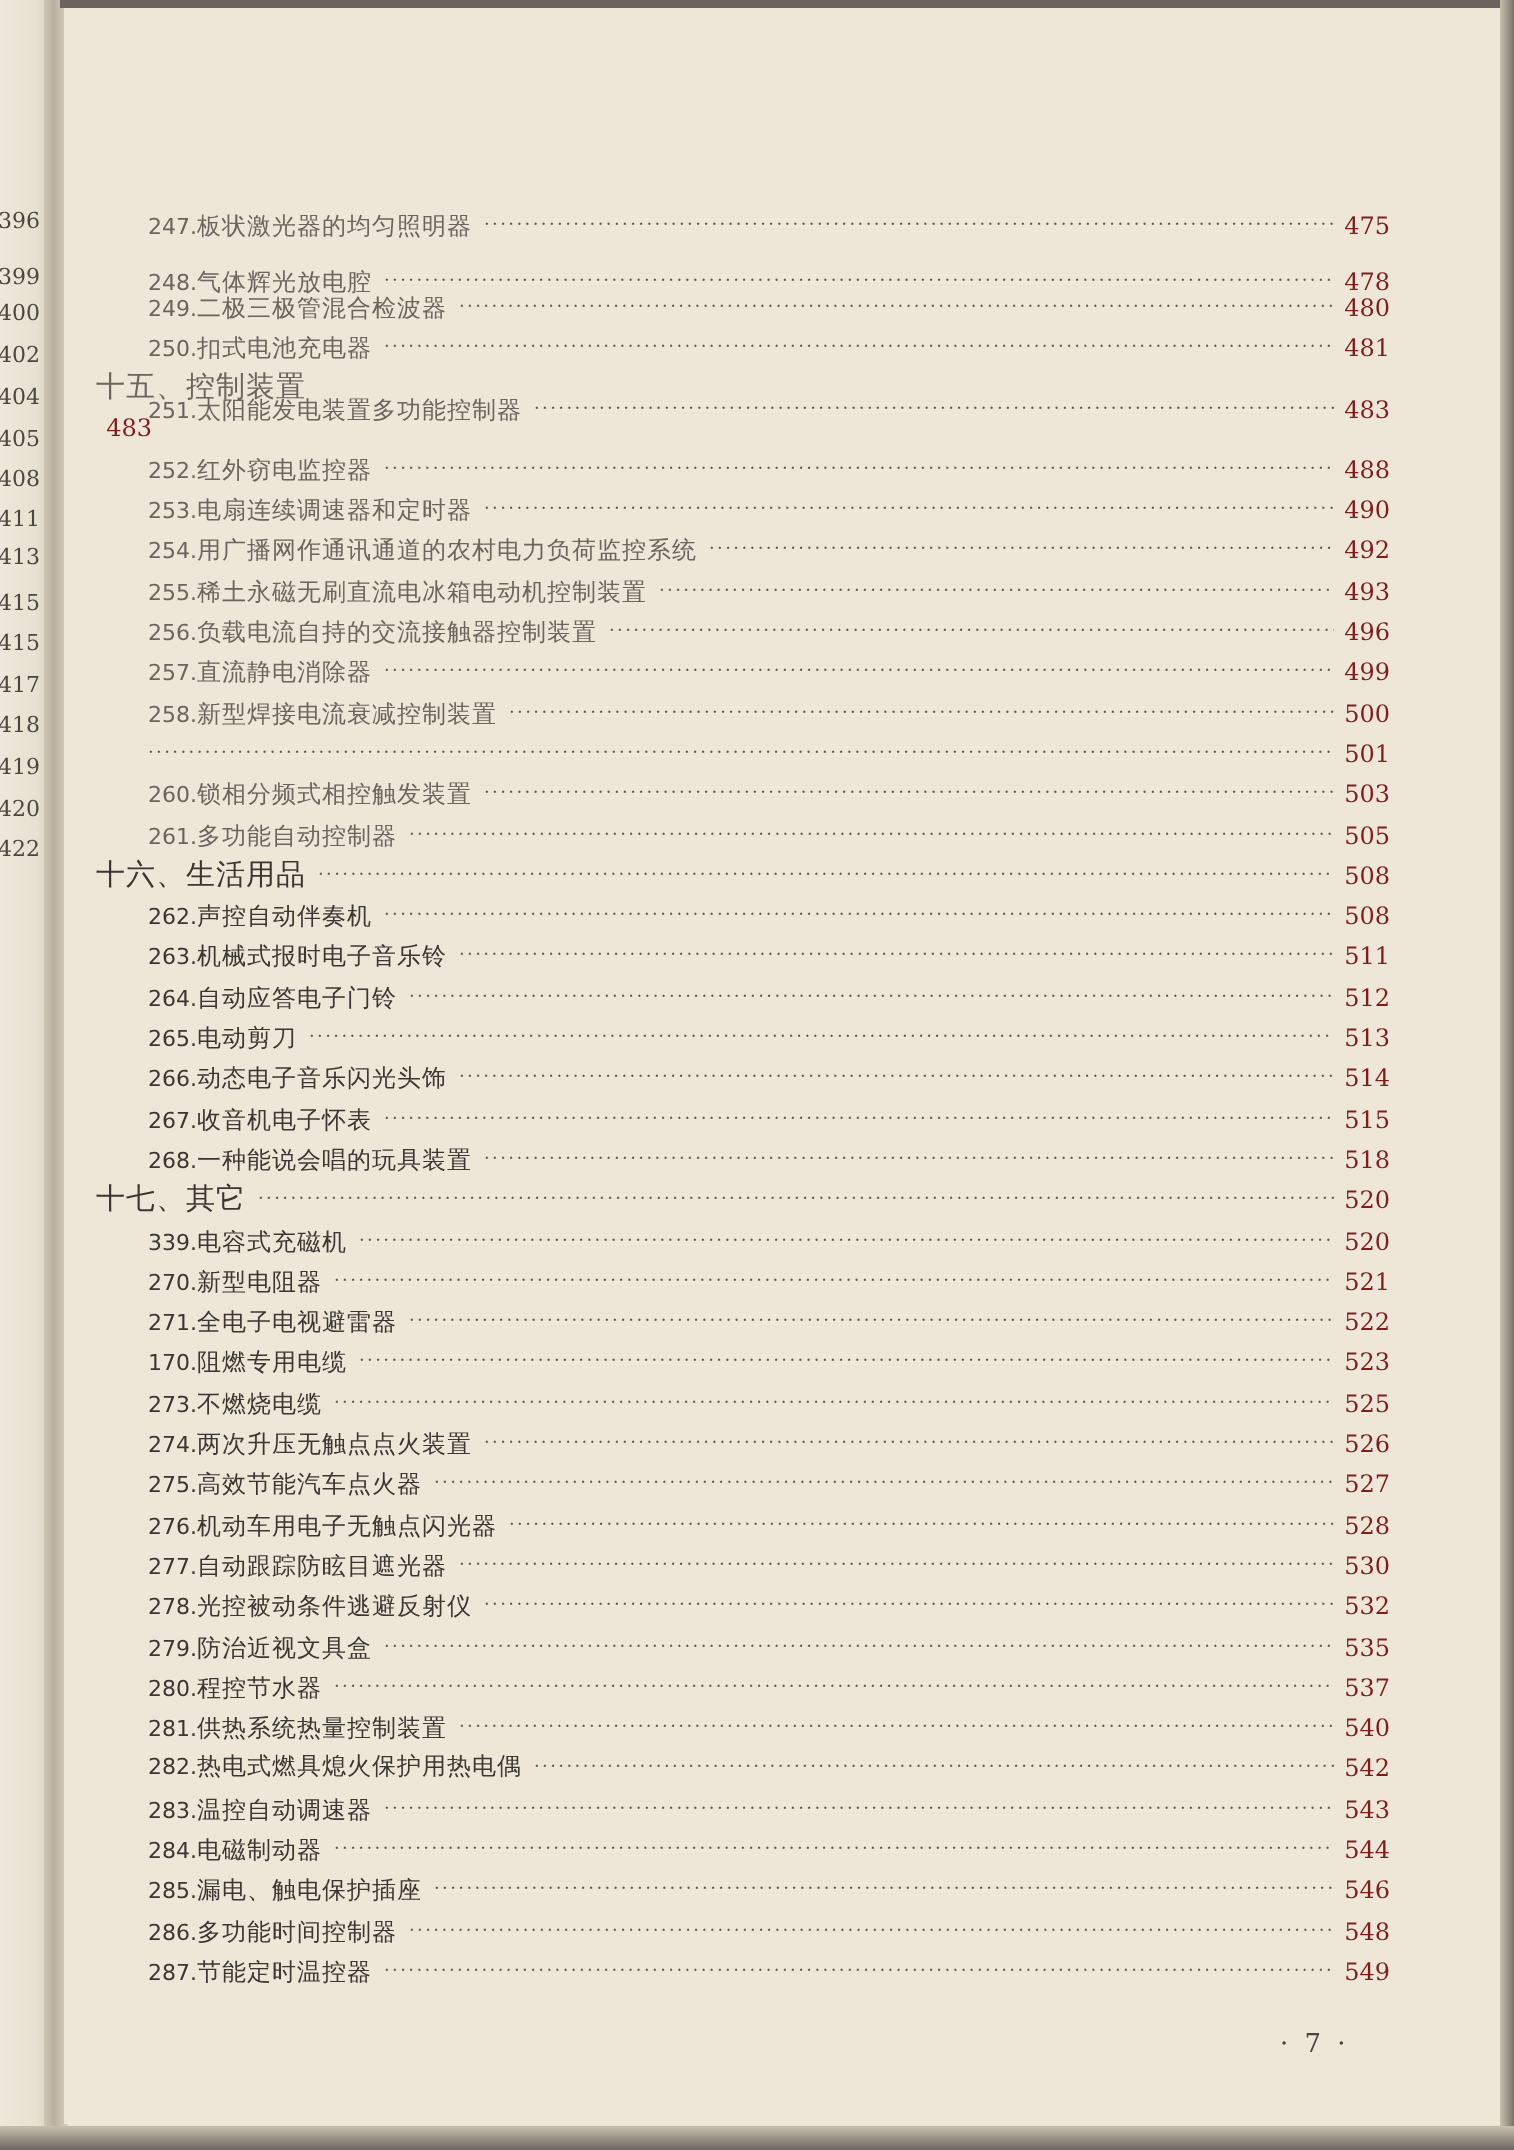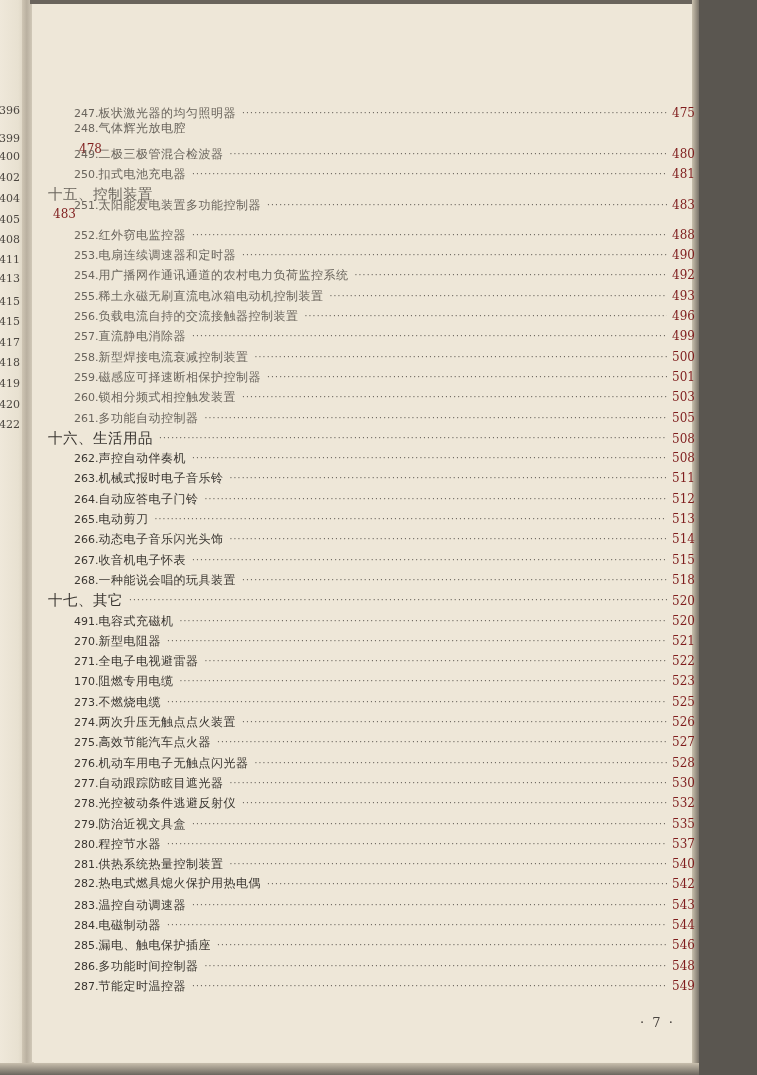--- a/index.html
+++ b/index.html
@@ -6,21 +6,21 @@
       margin: 0;
       padding: 0;
       width: 757px;
       height: 1075px;
       overflow: hidden;
       background: #5a5650;
     }
     .scan {
       position: absolute;
       left: 0; top: 0;
-      width: 699px; height: 1075px;
+      width: 757px; height: 1075px;
       background: #ece5d6;
       overflow: hidden;
     }
     .prev-page {
       position: absolute;
       left: 0; top: 0;
       width: 26px; height: 1075px;
       background: linear-gradient(to right, #efe8da 0%, #e8e1d1 70%, #d8d0bf 100%);
     }
     .gutter {
@@ -154,21 +154,21 @@
   <div class="top-edge"></div>
   <div class="right-edge"></div>
   <div class="bottom-edge"></div>
 
   <div class="toc" id="toc">
       <div class="row entry faded" style="top: 103px;">
         <span class="label"><span class="num">247.</span><span>板状激光器的均匀照明器</span></span>
         <span class="leader"></span>
         <span class="pg">475</span>
       </div>
-      <div class="row entry faded" style="top: 118px; flex-direction: column;">
+      <div class="row entry faded" style="top: 131px;">
         <span class="label"><span class="num">248.</span><span>气体辉光放电腔</span></span>
         <span class="leader"></span>
         <span class="pg">478</span>
       </div>
       <div class="row entry faded" style="top: 143.6px;">
         <span class="label"><span class="num">249.</span><span>二极三极管混合检波器</span></span>
         <span class="leader"></span>
         <span class="pg">480</span>
       </div>
       <div class="row entry faded" style="top: 163.9px;">
@@ -215,21 +215,20 @@
         <span class="label"><span class="num">257.</span><span>直流静电消除器</span></span>
         <span class="leader"></span>
         <span class="pg">499</span>
       </div>
       <div class="row entry faded" style="top: 346.6px;">
         <span class="label"><span class="num">258.</span><span>新型焊接电流衰减控制装置</span></span>
         <span class="leader"></span>
         <span class="pg">500</span>
       </div>
       <div class="row entry faded" style="top: 366.9px;">
-        <span class="label"><span class="num">259.</span><span>磁感应可择速断相保护控制器</span></span>
         <span class="leader"></span>
         <span class="pg">501</span>
       </div>
       <div class="row entry faded" style="top: 387.2px;">
         <span class="label"><span class="num">260.</span><span>锁相分频式相控触发装置</span></span>
         <span class="leader"></span>
         <span class="pg">503</span>
       </div>
       <div class="row entry faded" style="top: 407.5px;">
         <span class="label"><span class="num">261.</span><span>多功能自动控制器</span></span>
@@ -275,21 +274,21 @@
         <span class="label"><span class="num">268.</span><span>一种能说会唱的玩具装置</span></span>
         <span class="leader"></span>
         <span class="pg">518</span>
       </div>
       <div class="row section" style="top: 590.2px;">
         <span class="label"><span>十七、其它</span></span>
         <span class="leader"></span>
         <span class="pg">520</span>
       </div>
       <div class="row entry" style="top: 610.5px;">
-        <span class="label"><span class="num">491.</span><span>电容式充磁机</span></span>
+        <span class="label"><span class="num">339.</span><span>电容式充磁机</span></span>
         <span class="leader"></span>
         <span class="pg">520</span>
       </div>
       <div class="row entry" style="top: 630.8px;">
         <span class="label"><span class="num">270.</span><span>新型电阻器</span></span>
         <span class="leader"></span>
         <span class="pg">521</span>
       </div>
       <div class="row entry" style="top: 651.1px;">
         <span class="label"><span class="num">271.</span><span>全电子电视避雷器</span></span>

